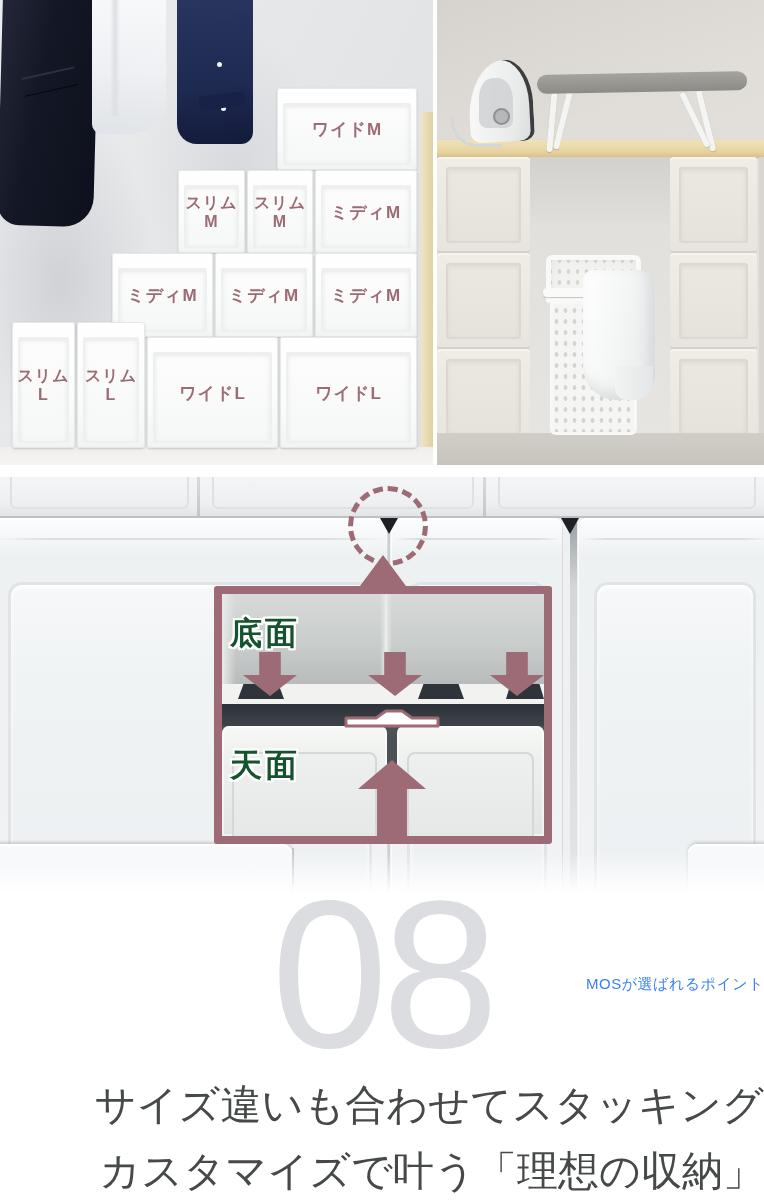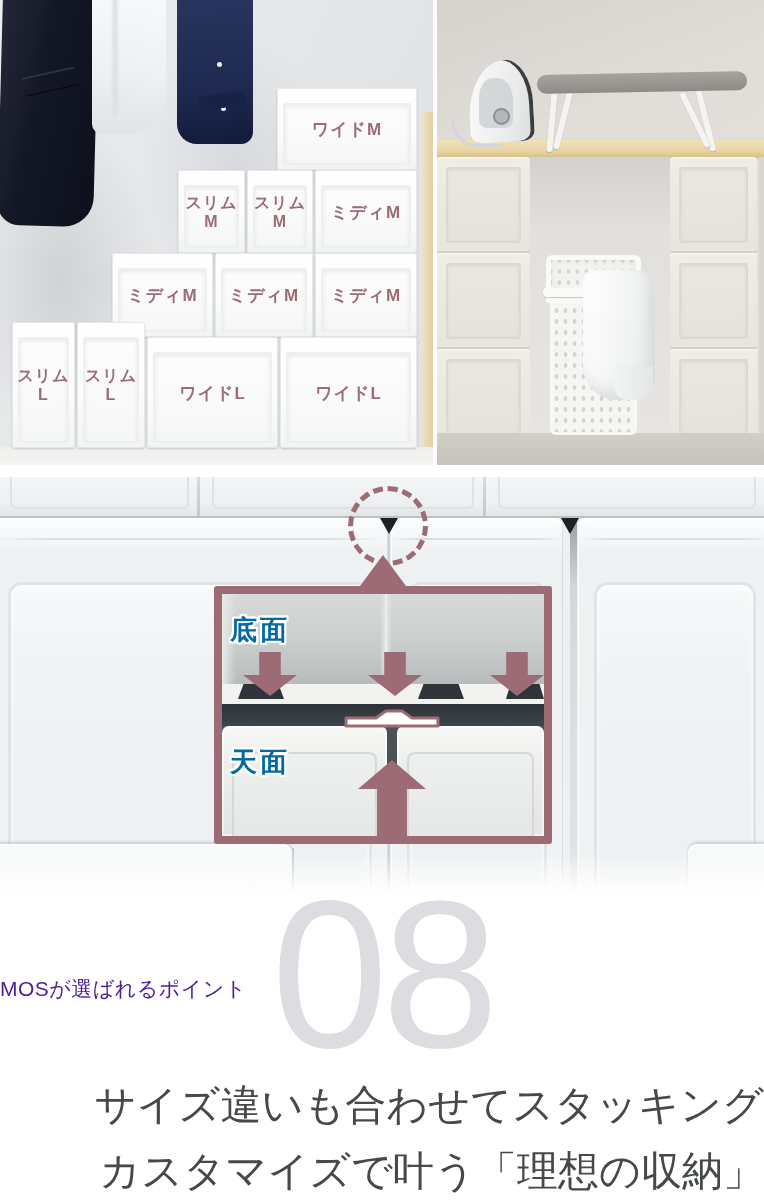--- a/index.html
+++ b/index.html
@@ -191,34 +191,34 @@
     background:linear-gradient(180deg,#eef0ef,#e5e8e7);}
   .in-bump{position:absolute;left:122px;top:114px;z-index:3;}
   .in-arrow-down{position:absolute;width:54px;height:44px;background:#9c6b75;top:58px;z-index:2;
     clip-path:polygon(30% 0,70% 0,70% 52%,100% 52%,50% 100%,0 52%,30% 52%);}
   .in-ad1{left:21px;}
   .in-ad2{left:146px;}
   .in-ad3{left:268px;}
   .in-arrow-up{position:absolute;left:136px;top:166px;width:68px;height:76px;
     background:#9c6b75;z-index:3;
     clip-path:polygon(50% 0,100% 38%,72% 38%,72% 100%,28% 100%,28% 38%,0 38%);}
-  .in-label{position:absolute;font-size:27px;font-weight:700;color:#0369a1;
+  .in-label{position:absolute;font-size:32px;font-weight:700;color:#14532d;
     letter-spacing:3px;z-index:4;
     text-shadow:-2px -2px 0 #fff,2px -2px 0 #fff,-2px 2px 0 #fff,2px 2px 0 #fff,
                 0 -2px 0 #fff,0 2px 0 #fff,-2px 0 0 #fff,2px 0 0 #fff;}
   .in-lbl-bottom{left:8px;top:18px;}
   .in-lbl-top{left:8px;top:150px;}
   .mid-fade{position:absolute;left:0;bottom:0;width:100%;height:48px;z-index:6;
     background:linear-gradient(180deg,rgba(255,255,255,0) 0%,#fff 85%);}
 
   
   .big-num{position:absolute;left:0;top:870px;width:100%;text-align:center;
     font-size:210px;line-height:1;font-weight:400;color:#dcdde0;letter-spacing:-6px;z-index:1;}
-  .tagline{position:absolute;left:0;top:975px;width:100%;text-align:left;
-    font-size:21px;color:#4c1d95;letter-spacing:.5px;z-index:2;}
+  .tagline{position:absolute;left:0;top:975px;width:100%;text-align:right;
+    font-size:15px;color:#3b82f6;letter-spacing:.5px;z-index:2;}
   .headline{position:absolute;left:0;top:1072px;width:100%;text-align:center;
     font-size:41px;line-height:66px;color:#46494a;font-weight:400;z-index:2;}
   .headline span{display:block;text-align:right;}
 </style>
 </head>
 <body>
 
 <div class="page">
 
   <div class="photo-left">

